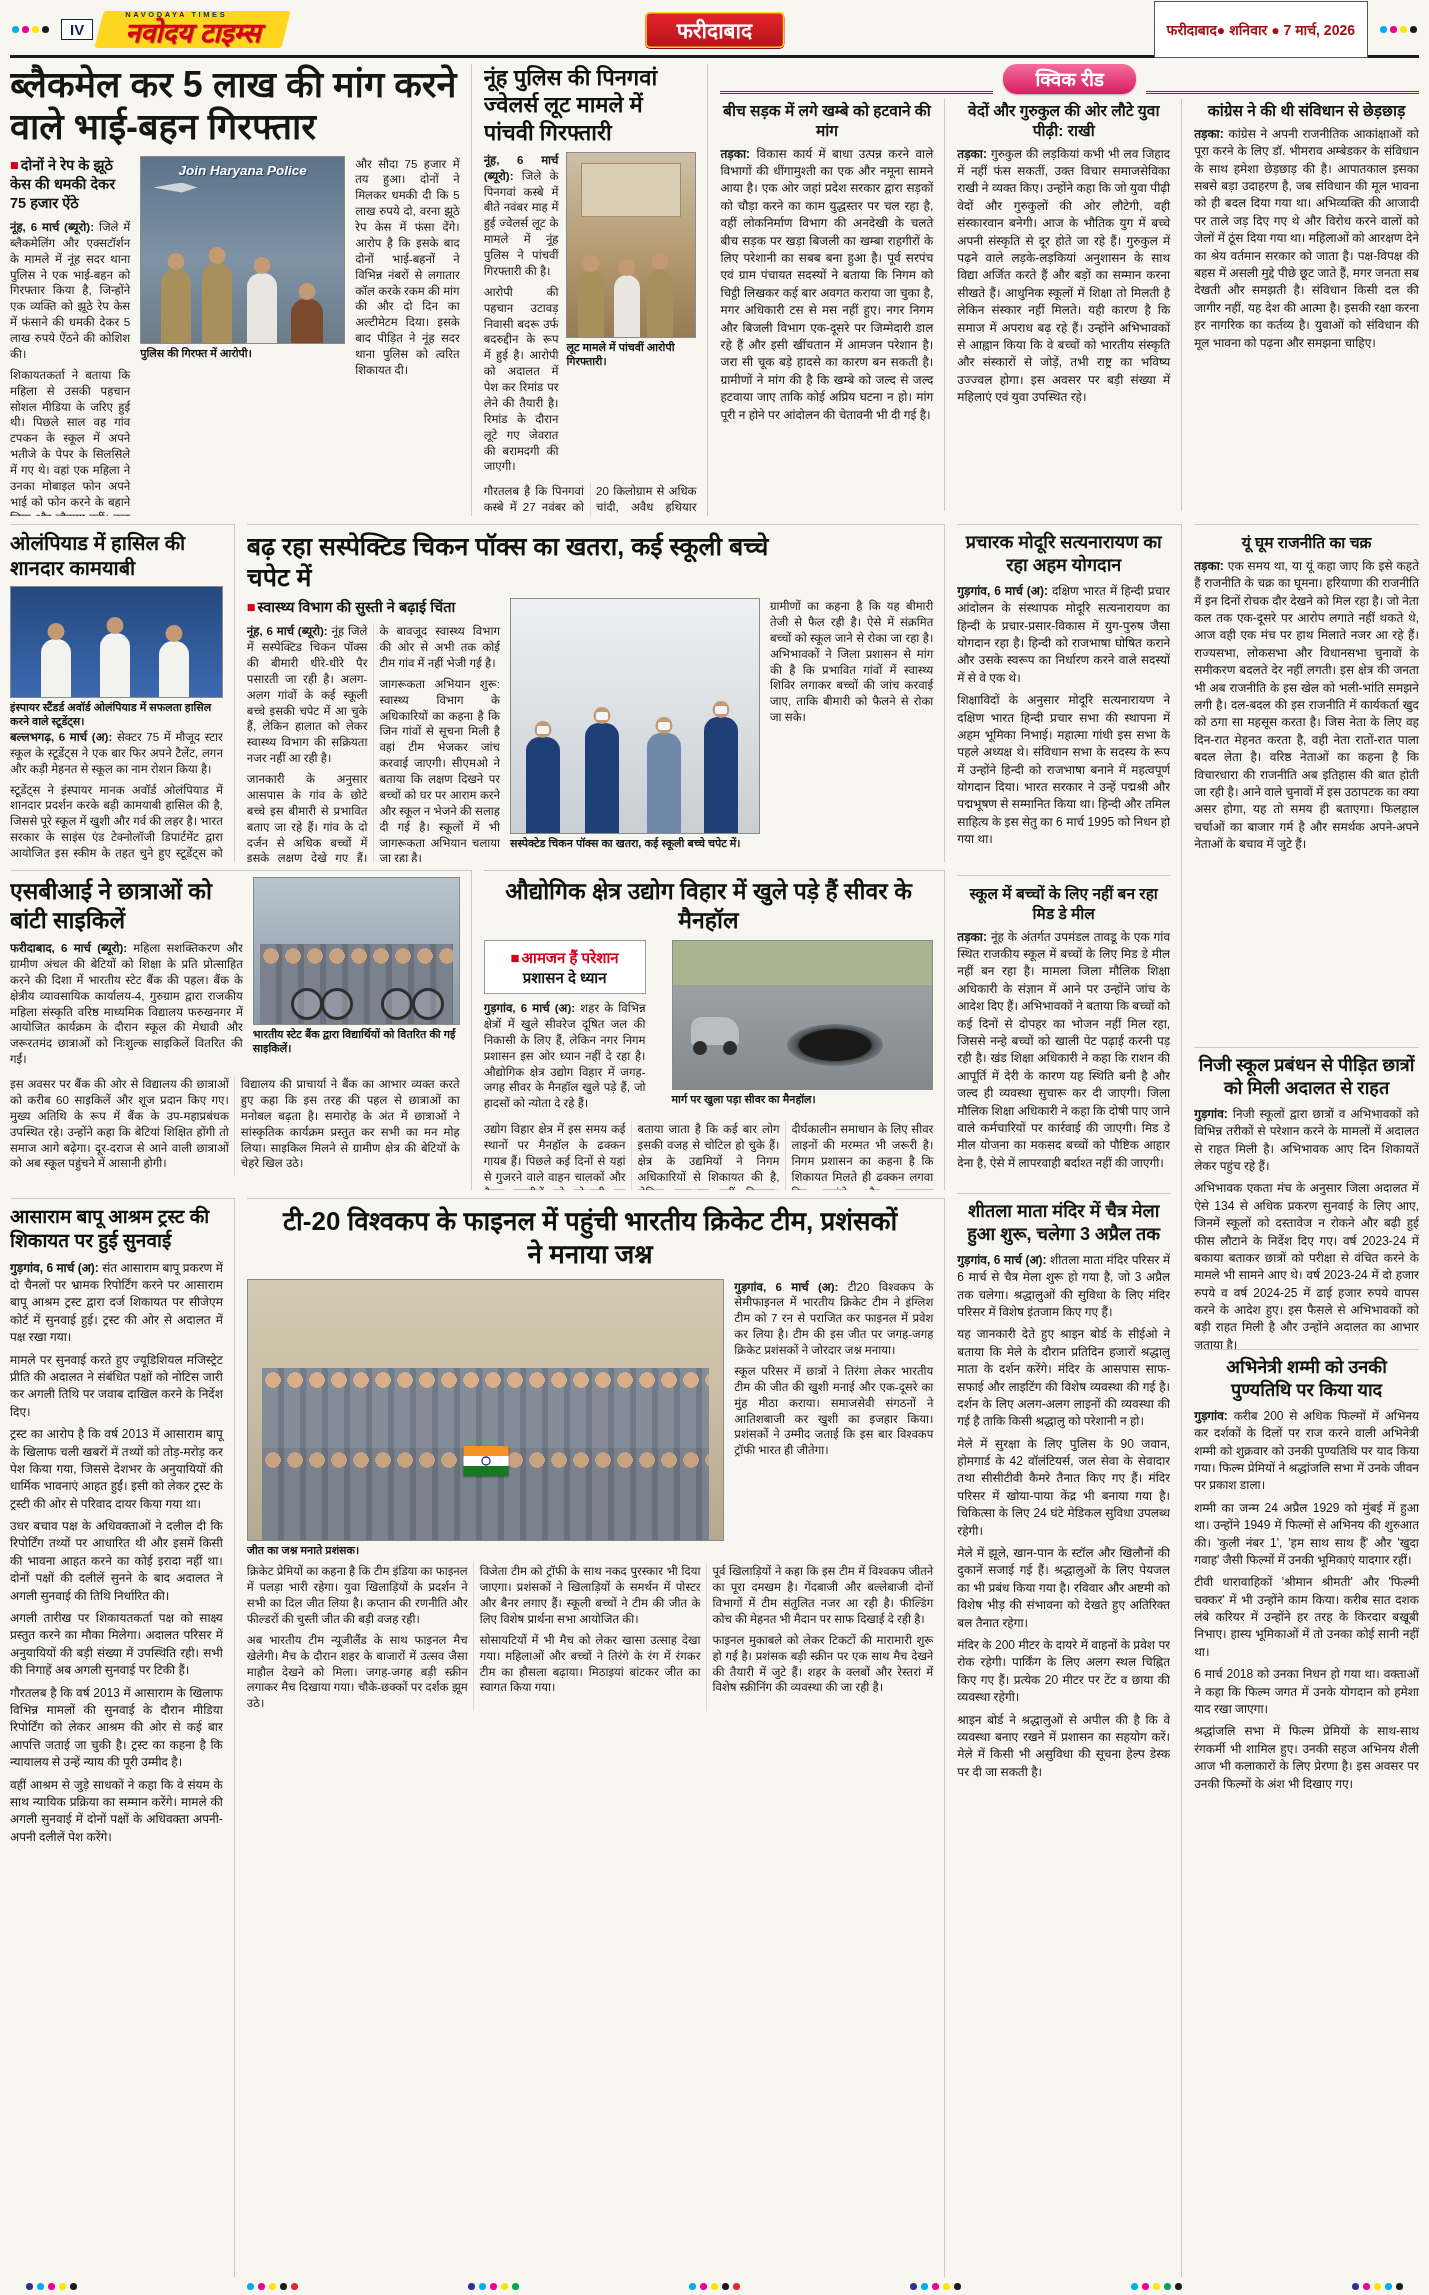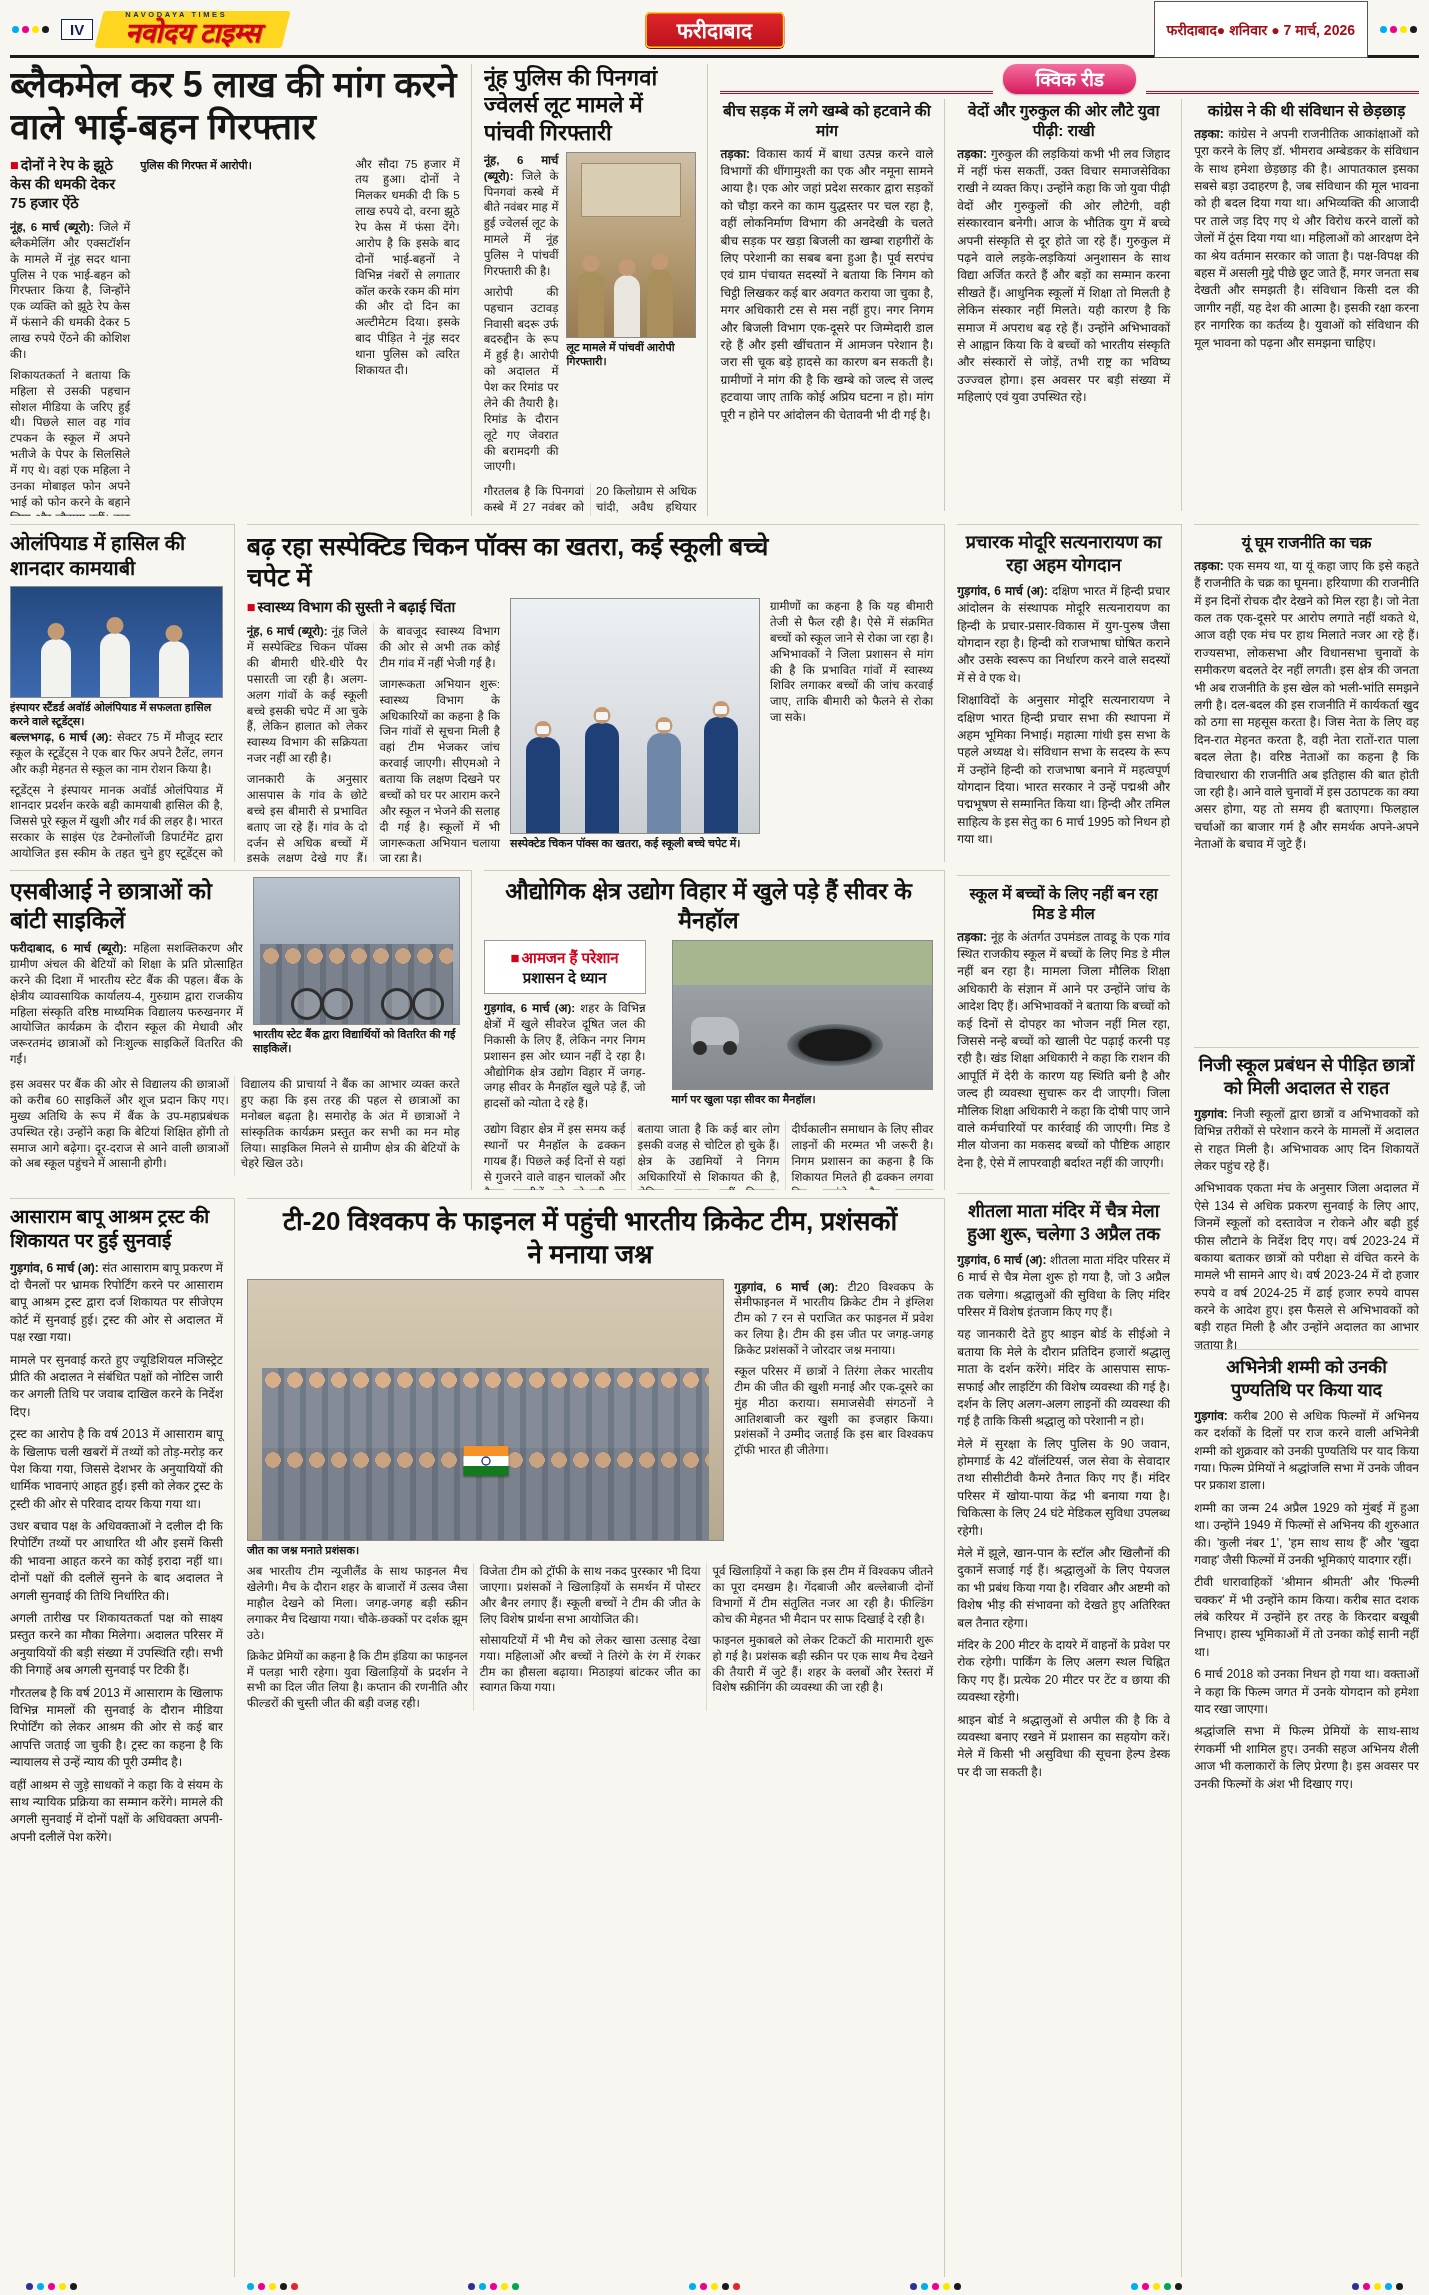--- a/index.html
+++ b/index.html
@@ -161,20 +161,28 @@
       <h1>ब्लैकमेल कर 5 लाख की मांग करने वाले भाई-बहन गिरफ्तार</h1>
       <div class="lead-mid">
         <div class="lead-left">
           <div class="subhead"><span class="sq">■</span><span>दोनों ने रेप के झूठे केस की धमकी देकर 75 हजार ऐंठे</span></div>
           <div class="txt">
             <p><b>नूंह, 6 मार्च (ब्यूरो):</b> <span>जिले में ब्लैकमेलिंग और एक्सटॉर्शन के मामले में नूंह सदर थाना पुलिस ने एक भाई-बहन को गिरफ्तार किया है, जिन्होंने एक व्यक्ति को झूठे रेप केस में फंसाने की धमकी देकर 5 लाख रुपये ऐंठने की कोशिश की।</span></p>
             <p>शिकायतकर्ता ने बताया कि महिला से उसकी पहचान सोशल मीडिया के जरिए हुई थी। पिछले साल वह गांव टपकन के स्कूल में अपने भतीजे के पेपर के सिलसिले में गए थे। वहां एक महिला ने उनका मोबाइल फोन अपने भाई को फोन करने के बहाने लिया और लौटाया नहीं। कुछ दिनों बाद महिला ने उन्हें झूठे केस में फंसाने की धमकी देनी शुरू कर दी।</p>
           </div>
         </div>
         <figure class="lead-fig">
+          <div class="photo ph-police">
+            <div class="ph-banner">Join Haryana Police</div>
+            <i class="jet"></i>
+            <i class="fig" style="left:10%;width:30px;height:74px;background:#a98f5c"></i>
+            <i class="fig" style="left:30%;width:30px;height:80px;background:#a98f5c"></i>
+            <i class="fig" style="left:52%;width:30px;height:70px;background:#e9e6df"></i>
+            <i class="fig" style="left:74%;width:32px;height:44px;background:#7b4a2d"></i>
+          </div>
           <figcaption class="caption">पुलिस की गिरफ्त में आरोपी।</figcaption>
         </figure>
         <div class="lead-right txt">
           <p>और सौदा 75 हजार में तय हुआ। दोनों ने मिलकर धमकी दी कि 5 लाख रुपये दो, वरना झूठे रेप केस में फंसा देंगे। आरोप है कि इसके बाद दोनों भाई-बहनों ने विभिन्न नंबरों से लगातार कॉल करके रकम की मांग की और दो दिन का अल्टीमेटम दिया। इसके बाद पीड़ित ने नूंह सदर थाना पुलिस को त्वरित शिकायत दी।</p>
         </div>
       </div>
 
     </article>
 
     <article class="art a-loot br">
@@ -400,22 +408,22 @@
             </svg>
           </div>
           <figcaption class="caption">जीत का जश्न मनाते प्रशंसक।</figcaption>
         </figure>
         <div class="cric-side txt">
           <p><b>गुड़गांव, 6 मार्च (अ):</b> <span>टी20 विश्वकप के सेमीफाइनल में भारतीय क्रिकेट टीम ने इंग्लिश टीम को 7 रन से पराजित कर फाइनल में प्रवेश कर लिया है। टीम की इस जीत पर जगह-जगह क्रिकेट प्रशंसकों ने जोरदार जश्न मनाया।</span></p>
           <p>स्कूल परिसर में छात्रों ने तिरंगा लेकर भारतीय टीम की जीत की खुशी मनाई और एक-दूसरे का मुंह मीठा कराया। समाजसेवी संगठनों ने आतिशबाजी कर खुशी का इजहार किया। प्रशंसकों ने उम्मीद जताई कि इस बार विश्वकप ट्रॉफी भारत ही जीतेगा।</p>
         </div>
       </div>
       <div class="txt cols3">
+        <p>क्रिकेट प्रेमियों का कहना है कि टीम इंडिया का फाइनल में पलड़ा भारी रहेगा। युवा खिलाड़ियों के प्रदर्शन ने सभी का दिल जीत लिया है। कप्तान की रणनीति और फील्डरों की चुस्ती जीत की बड़ी वजह रही।</p>
         <p>अब भारतीय टीम न्यूजीलैंड के साथ फाइनल मैच खेलेगी। मैच के दौरान शहर के बाजारों में उत्सव जैसा माहौल देखने को मिला। जगह-जगह बड़ी स्क्रीन लगाकर मैच दिखाया गया। चौके-छक्कों पर दर्शक झूम उठे।</p>
-        <p>क्रिकेट प्रेमियों का कहना है कि टीम इंडिया का फाइनल में पलड़ा भारी रहेगा। युवा खिलाड़ियों के प्रदर्शन ने सभी का दिल जीत लिया है। कप्तान की रणनीति और फील्डरों की चुस्ती जीत की बड़ी वजह रही।</p>
         <p>विजेता टीम को ट्रॉफी के साथ नकद पुरस्कार भी दिया जाएगा। प्रशंसकों ने खिलाड़ियों के समर्थन में पोस्टर और बैनर लगाए हैं। स्कूली बच्चों ने टीम की जीत के लिए विशेष प्रार्थना सभा आयोजित की।</p>
         <p>सोसायटियों में भी मैच को लेकर खासा उत्साह देखा गया। महिलाओं और बच्चों ने तिरंगे के रंग में रंगकर टीम का हौसला बढ़ाया। मिठाइयां बांटकर जीत का स्वागत किया गया।</p>
         <p>पूर्व खिलाड़ियों ने कहा कि इस टीम में विश्वकप जीतने का पूरा दमखम है। गेंदबाजी और बल्लेबाजी दोनों विभागों में टीम संतुलित नजर आ रही है। फील्डिंग कोच की मेहनत भी मैदान पर साफ दिखाई दे रही है।</p>
         <p>फाइनल मुकाबले को लेकर टिकटों की मारामारी शुरू हो गई है। प्रशंसक बड़ी स्क्रीन पर एक साथ मैच देखने की तैयारी में जुटे हैं। शहर के क्लबों और रेस्तरां में विशेष स्क्रीनिंग की व्यवस्था की जा रही है।</p>
       </div>
     </article>
 
   </main>
 
   <footer class="footdots">

